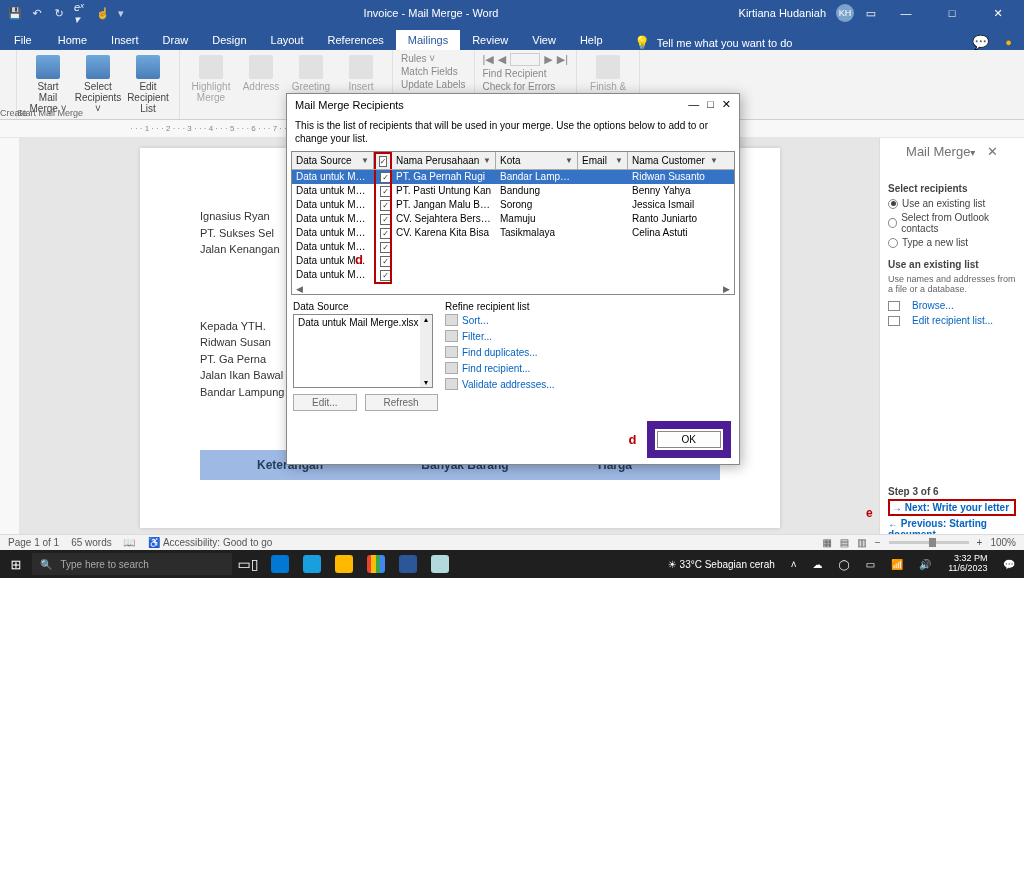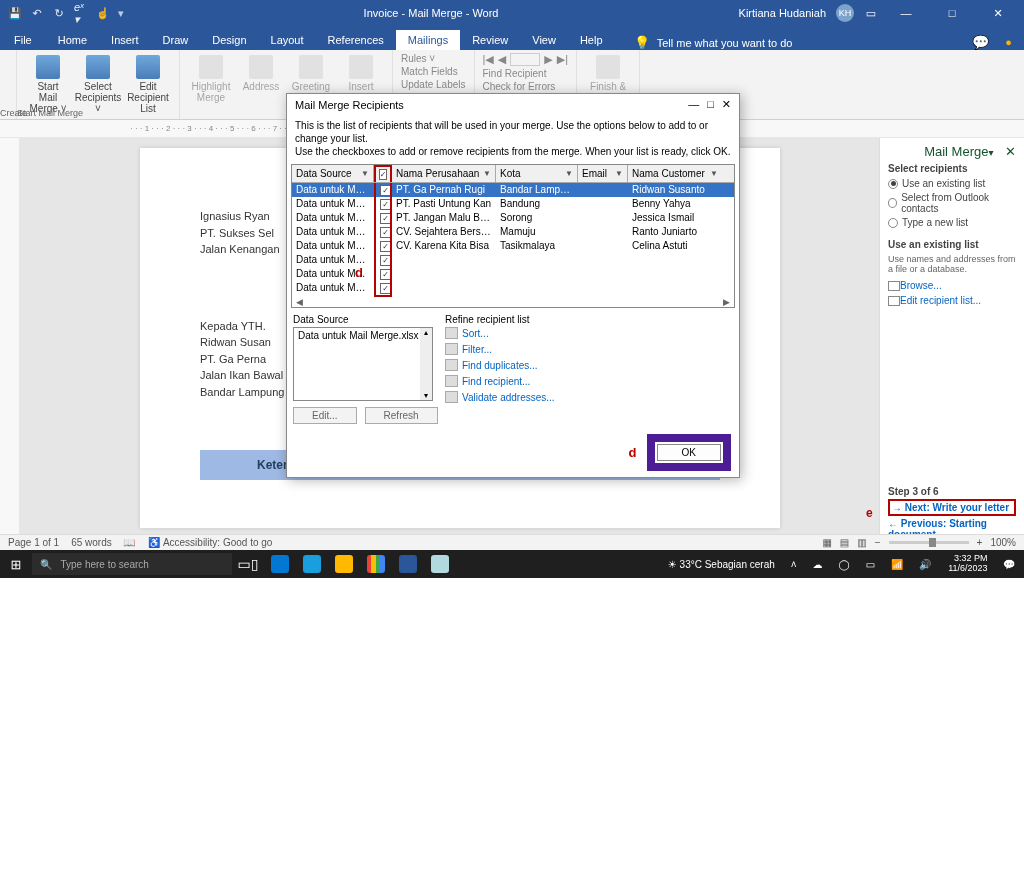--- a/index.html
+++ b/index.html
@@ -231,25 +231,25 @@
       background: #fff;
       border-left: 1px solid #dcdcdc;
       padding: 6px 8px;
       font-size: 10px;
       color: #444;
       display: flex;
       flex-direction: column;
     }
     .mm-title {
       font-size: 13px;
-      color: #14532d;
-      display: flex;
-      align-items: center;
-      justify-content: flex-end;
-      margin-bottom: 4px;
+      color: #737373;
+      display: flex;
+      align-items: center;
+      justify-content: center;
+      margin-bottom: 24px;
     }
     .mm-section-title {
       font-weight: 600;
       margin-bottom: 4px;
       font-size: 10px;
     }
     .mm-radio {
       display: flex;
       align-items: center;
       gap: 4px;
@@ -276,21 +276,21 @@
       font-size: 9px;
       color: #666;
       margin-bottom: 6px;
     }
     .mm-link {
       color: #0563c1;
       font-size: 10px;
       margin-bottom: 4px;
       display: flex;
       align-items: center;
-      gap: 0;
+      gap: 12px;
       cursor: pointer;
     }
     .mm-link-icon {
       width: 12px;
       height: 10px;
       border: 1px solid #888;
       display: inline-block;
     }
     .mm-step {
       margin-top: auto;
@@ -783,21 +783,20 @@
   <div class="dialog-title">
     <span>Mail Merge Recipients</span>
     <span class="dlg-win-btns">
       <span>—</span>
       <span>□</span>
       <span>✕</span>
     </span>
   </div>
   <div class="dialog-desc">
     <div>This is the list of recipients that will be used in your merge.  Use the options below to add to or change your list.</div>
-    <div>Use the checkboxes to add or remove recipients from the merge.  When your list is ready, click OK.</div>
   </div>
   <div class="dlg-table" style="position:relative">
     <span class="annot-d-inline">d</span>
     <div class="dlg-header-row">
       <div class="dlg-th col-ds">
           <span>Data Source</span>
           <span class="arrow">▼</span>
         </div>
       <div class="dlg-th col-chk chk-col-highlight" style="border-top:2px solid #b60101">
           <span class="dlg-chk">✓</span>

